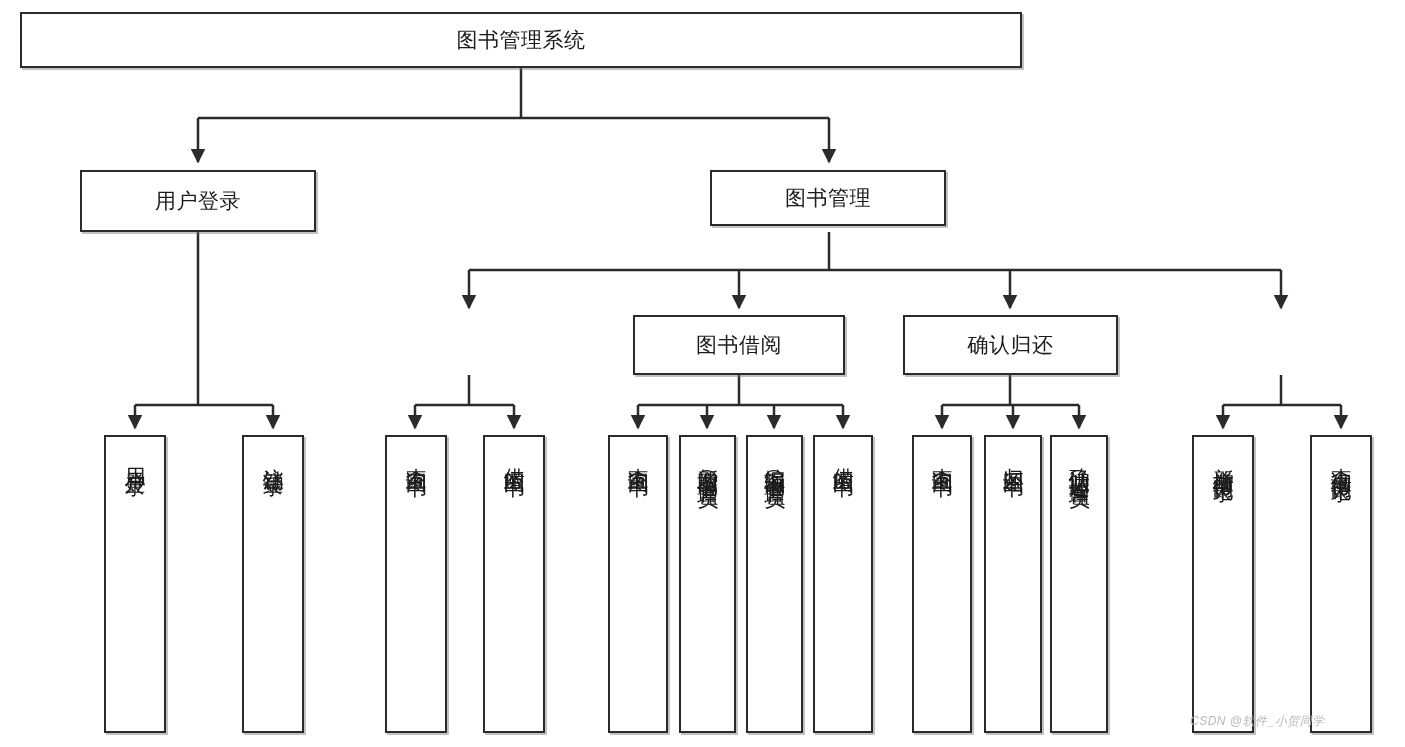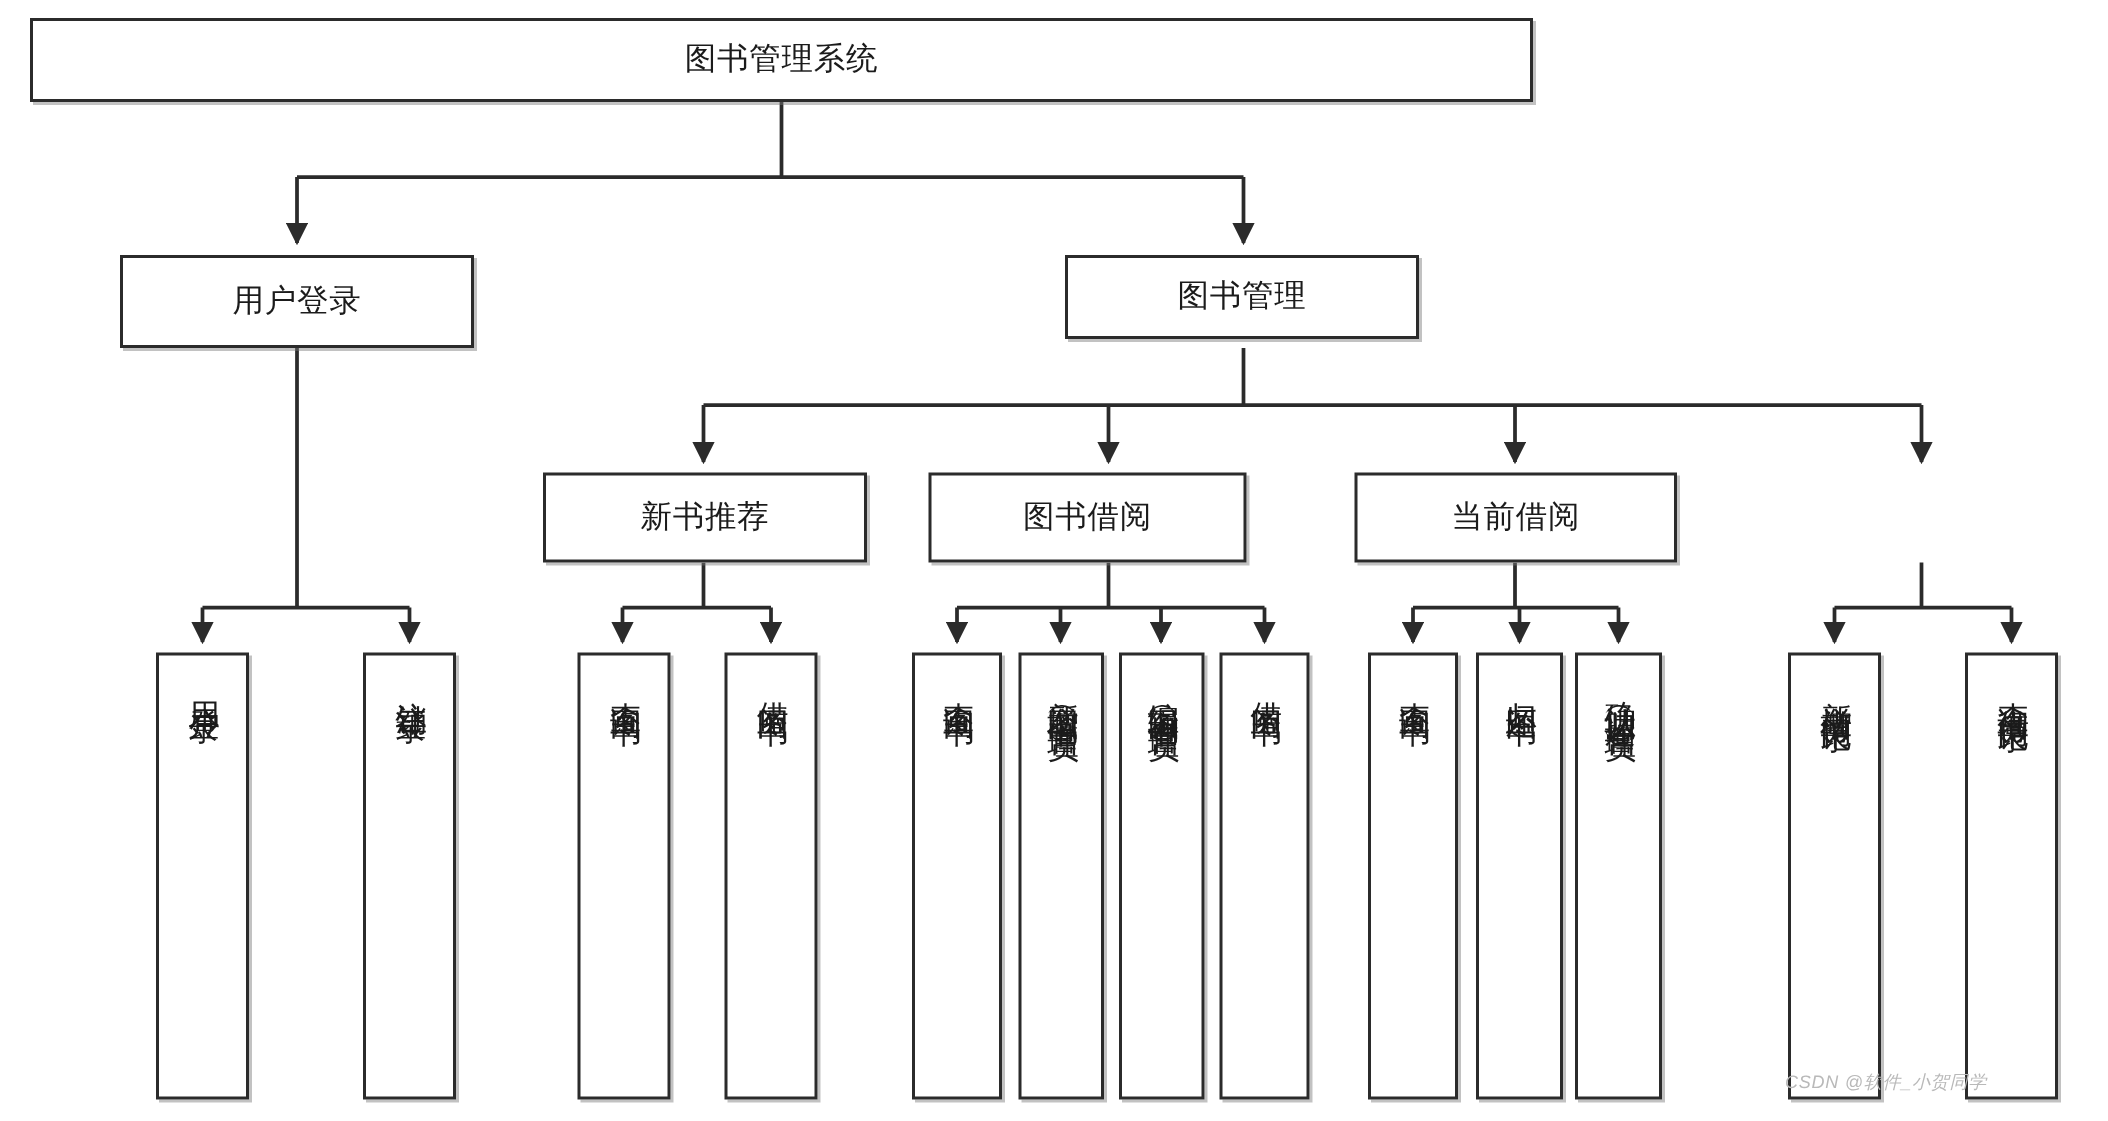--- a/index.html
+++ b/index.html
@@ -126,28 +126,25 @@
     <span class="label">图书管理系统</span>
   </div>
 
   <div class="node" style="left: 80px; top: 170px; width: 236px; height: 62px;">
     <span class="label">用户登录</span>
   </div>
   <div class="node" style="left: 710px; top: 170px; width: 236px; height: 56px;">
     <span class="label">图书管理</span>
   </div>
 
-  <div class="node" style="left: 362px; top: 315px; width: 216px; height: 60px;">
-    <span class="label">新书推荐</span>
-  </div>
-  <div class="node" style="left: 619px; top: 315px; width: 212px; height: 60px;">
+  <div class="node" style="left: 633px; top: 315px; width: 212px; height: 60px;">
     <span class="label">图书借阅</span>
   </div>
   <div class="node" style="left: 903px; top: 315px; width: 215px; height: 60px;">
-    <span class="label">当前借阅</span>
+    <span class="label">确认归还</span>
   </div>
 
   <div class="node vertical" style="left: 104px; top: 435px; width: 62px; height: 298px;">
     <span class="label">用户登录</span>
   </div>
   <div class="node vertical" style="left: 242px; top: 435px; width: 62px; height: 298px;">
     <span class="label">注销登录</span>
   </div>
   <div class="node vertical" style="left: 385px; top: 435px; width: 62px; height: 298px;">
     <span class="label">查询图书</span>

